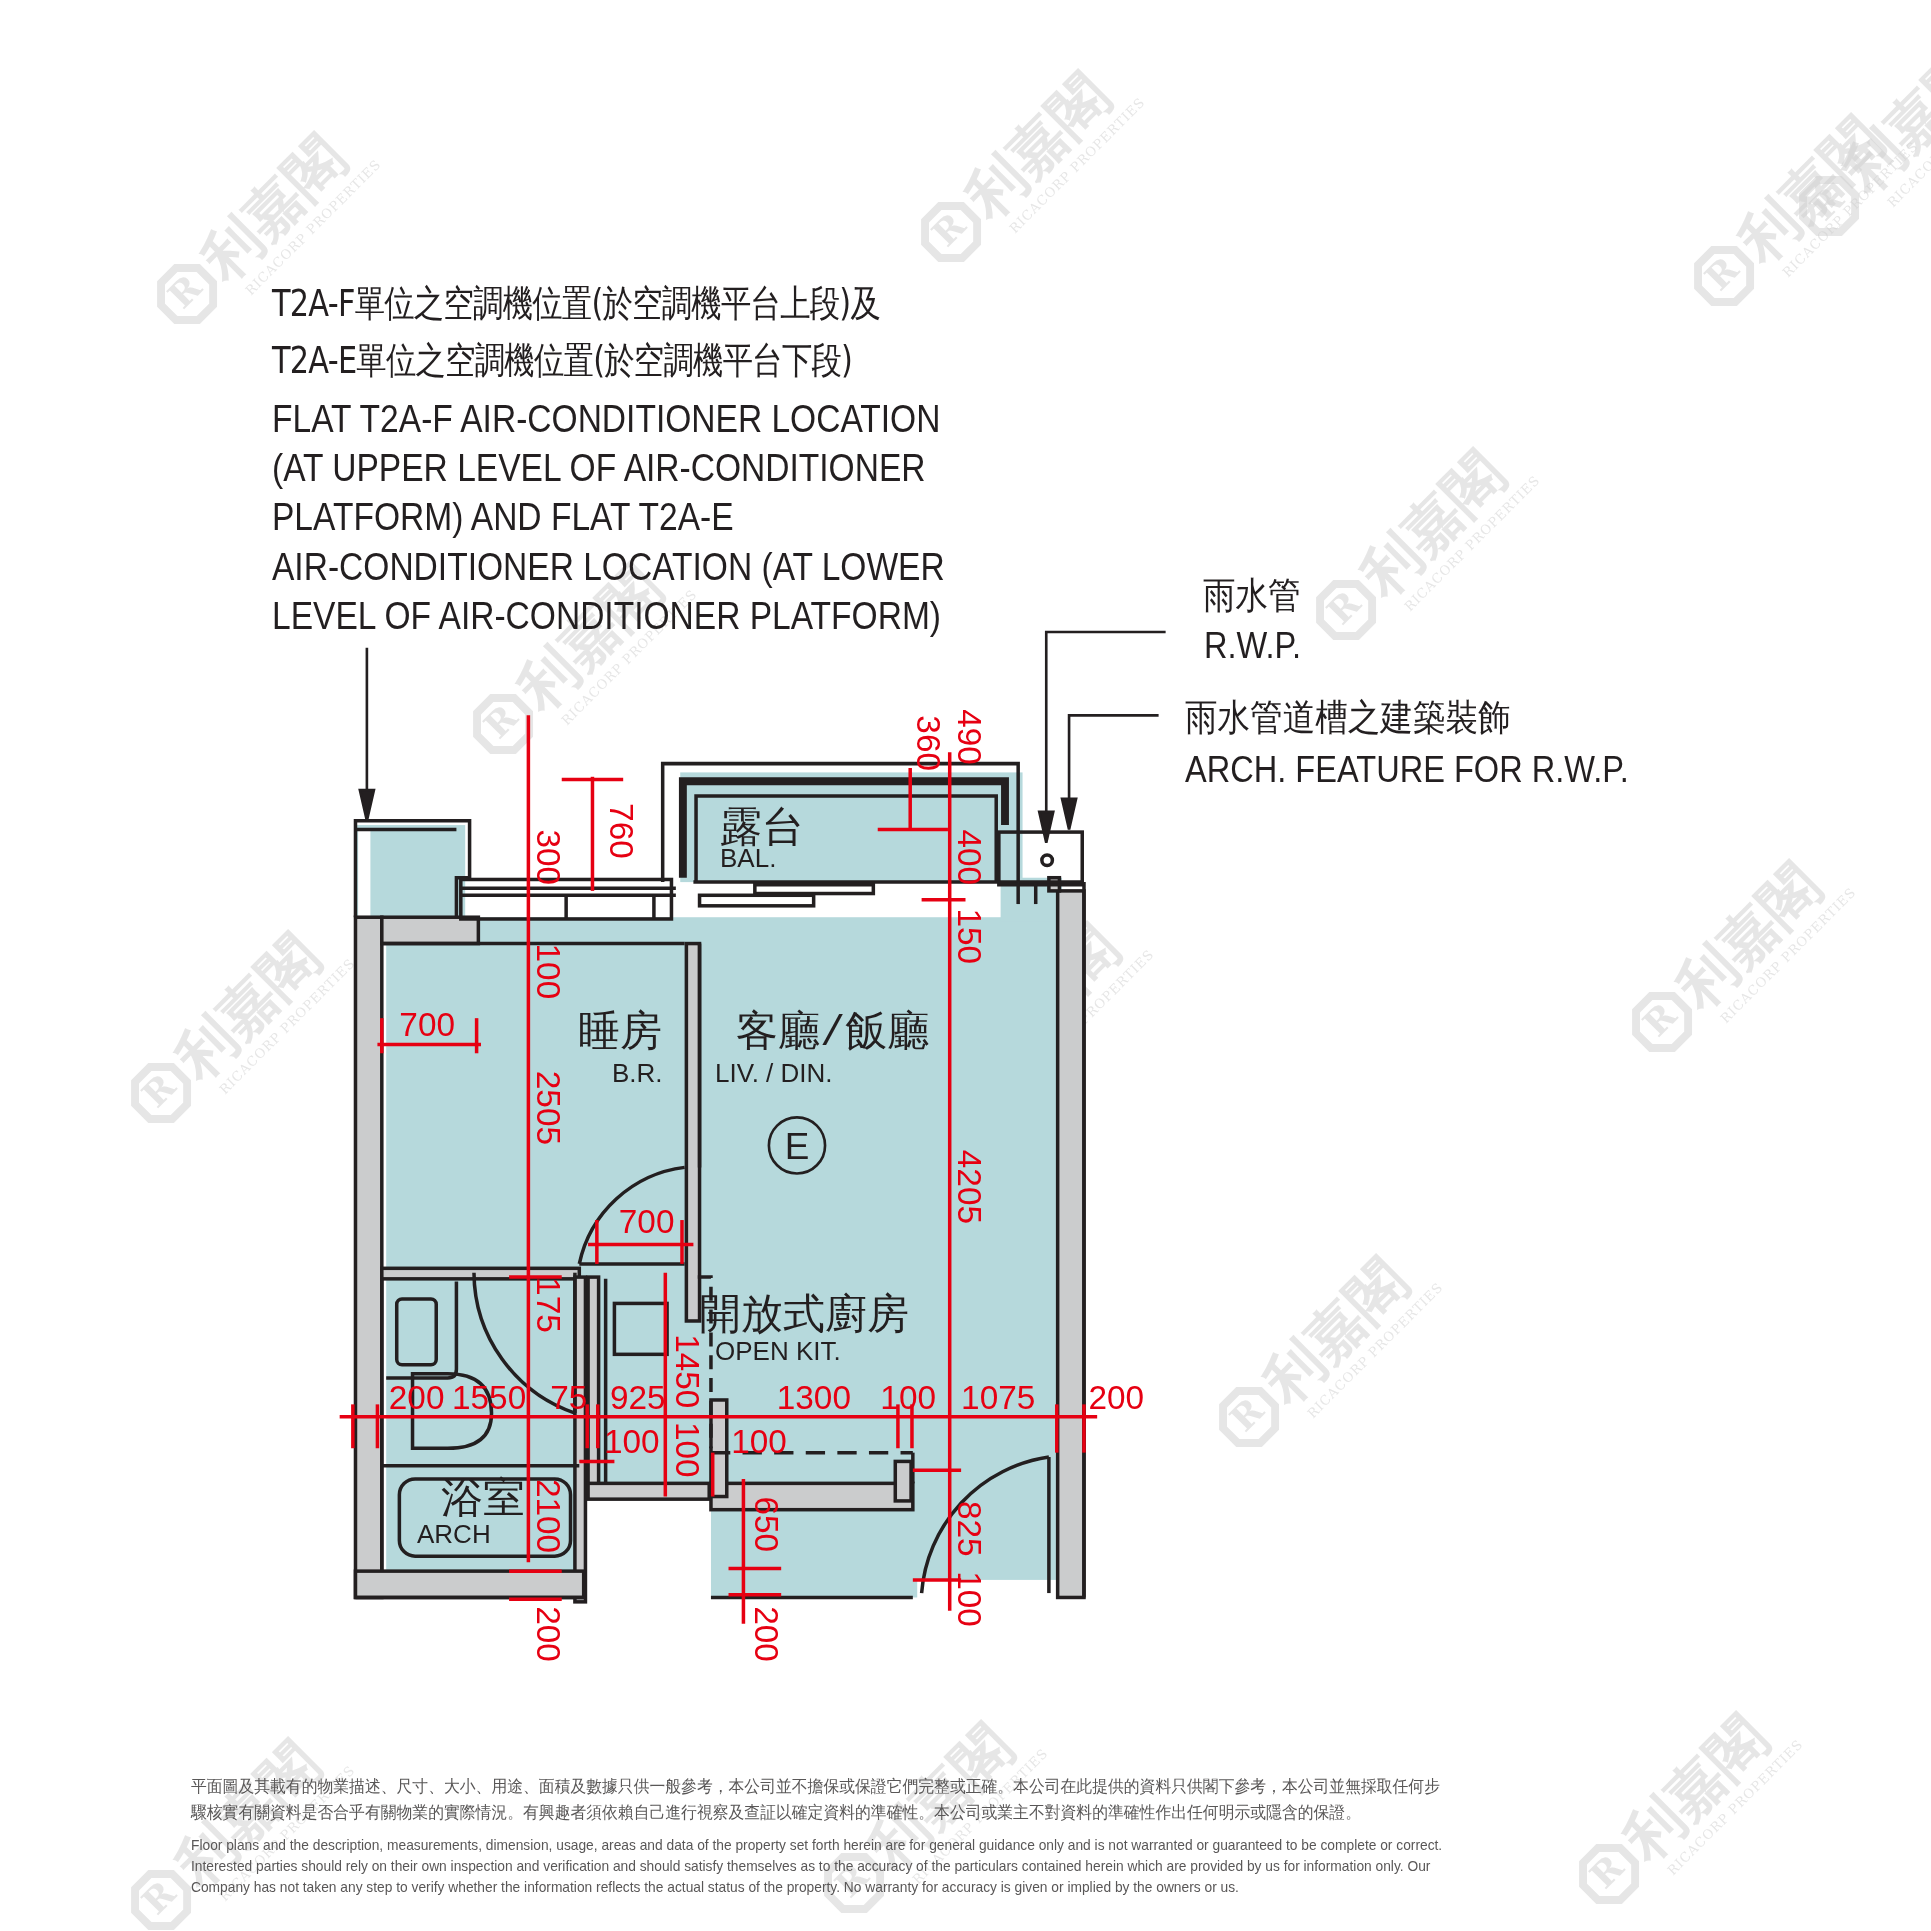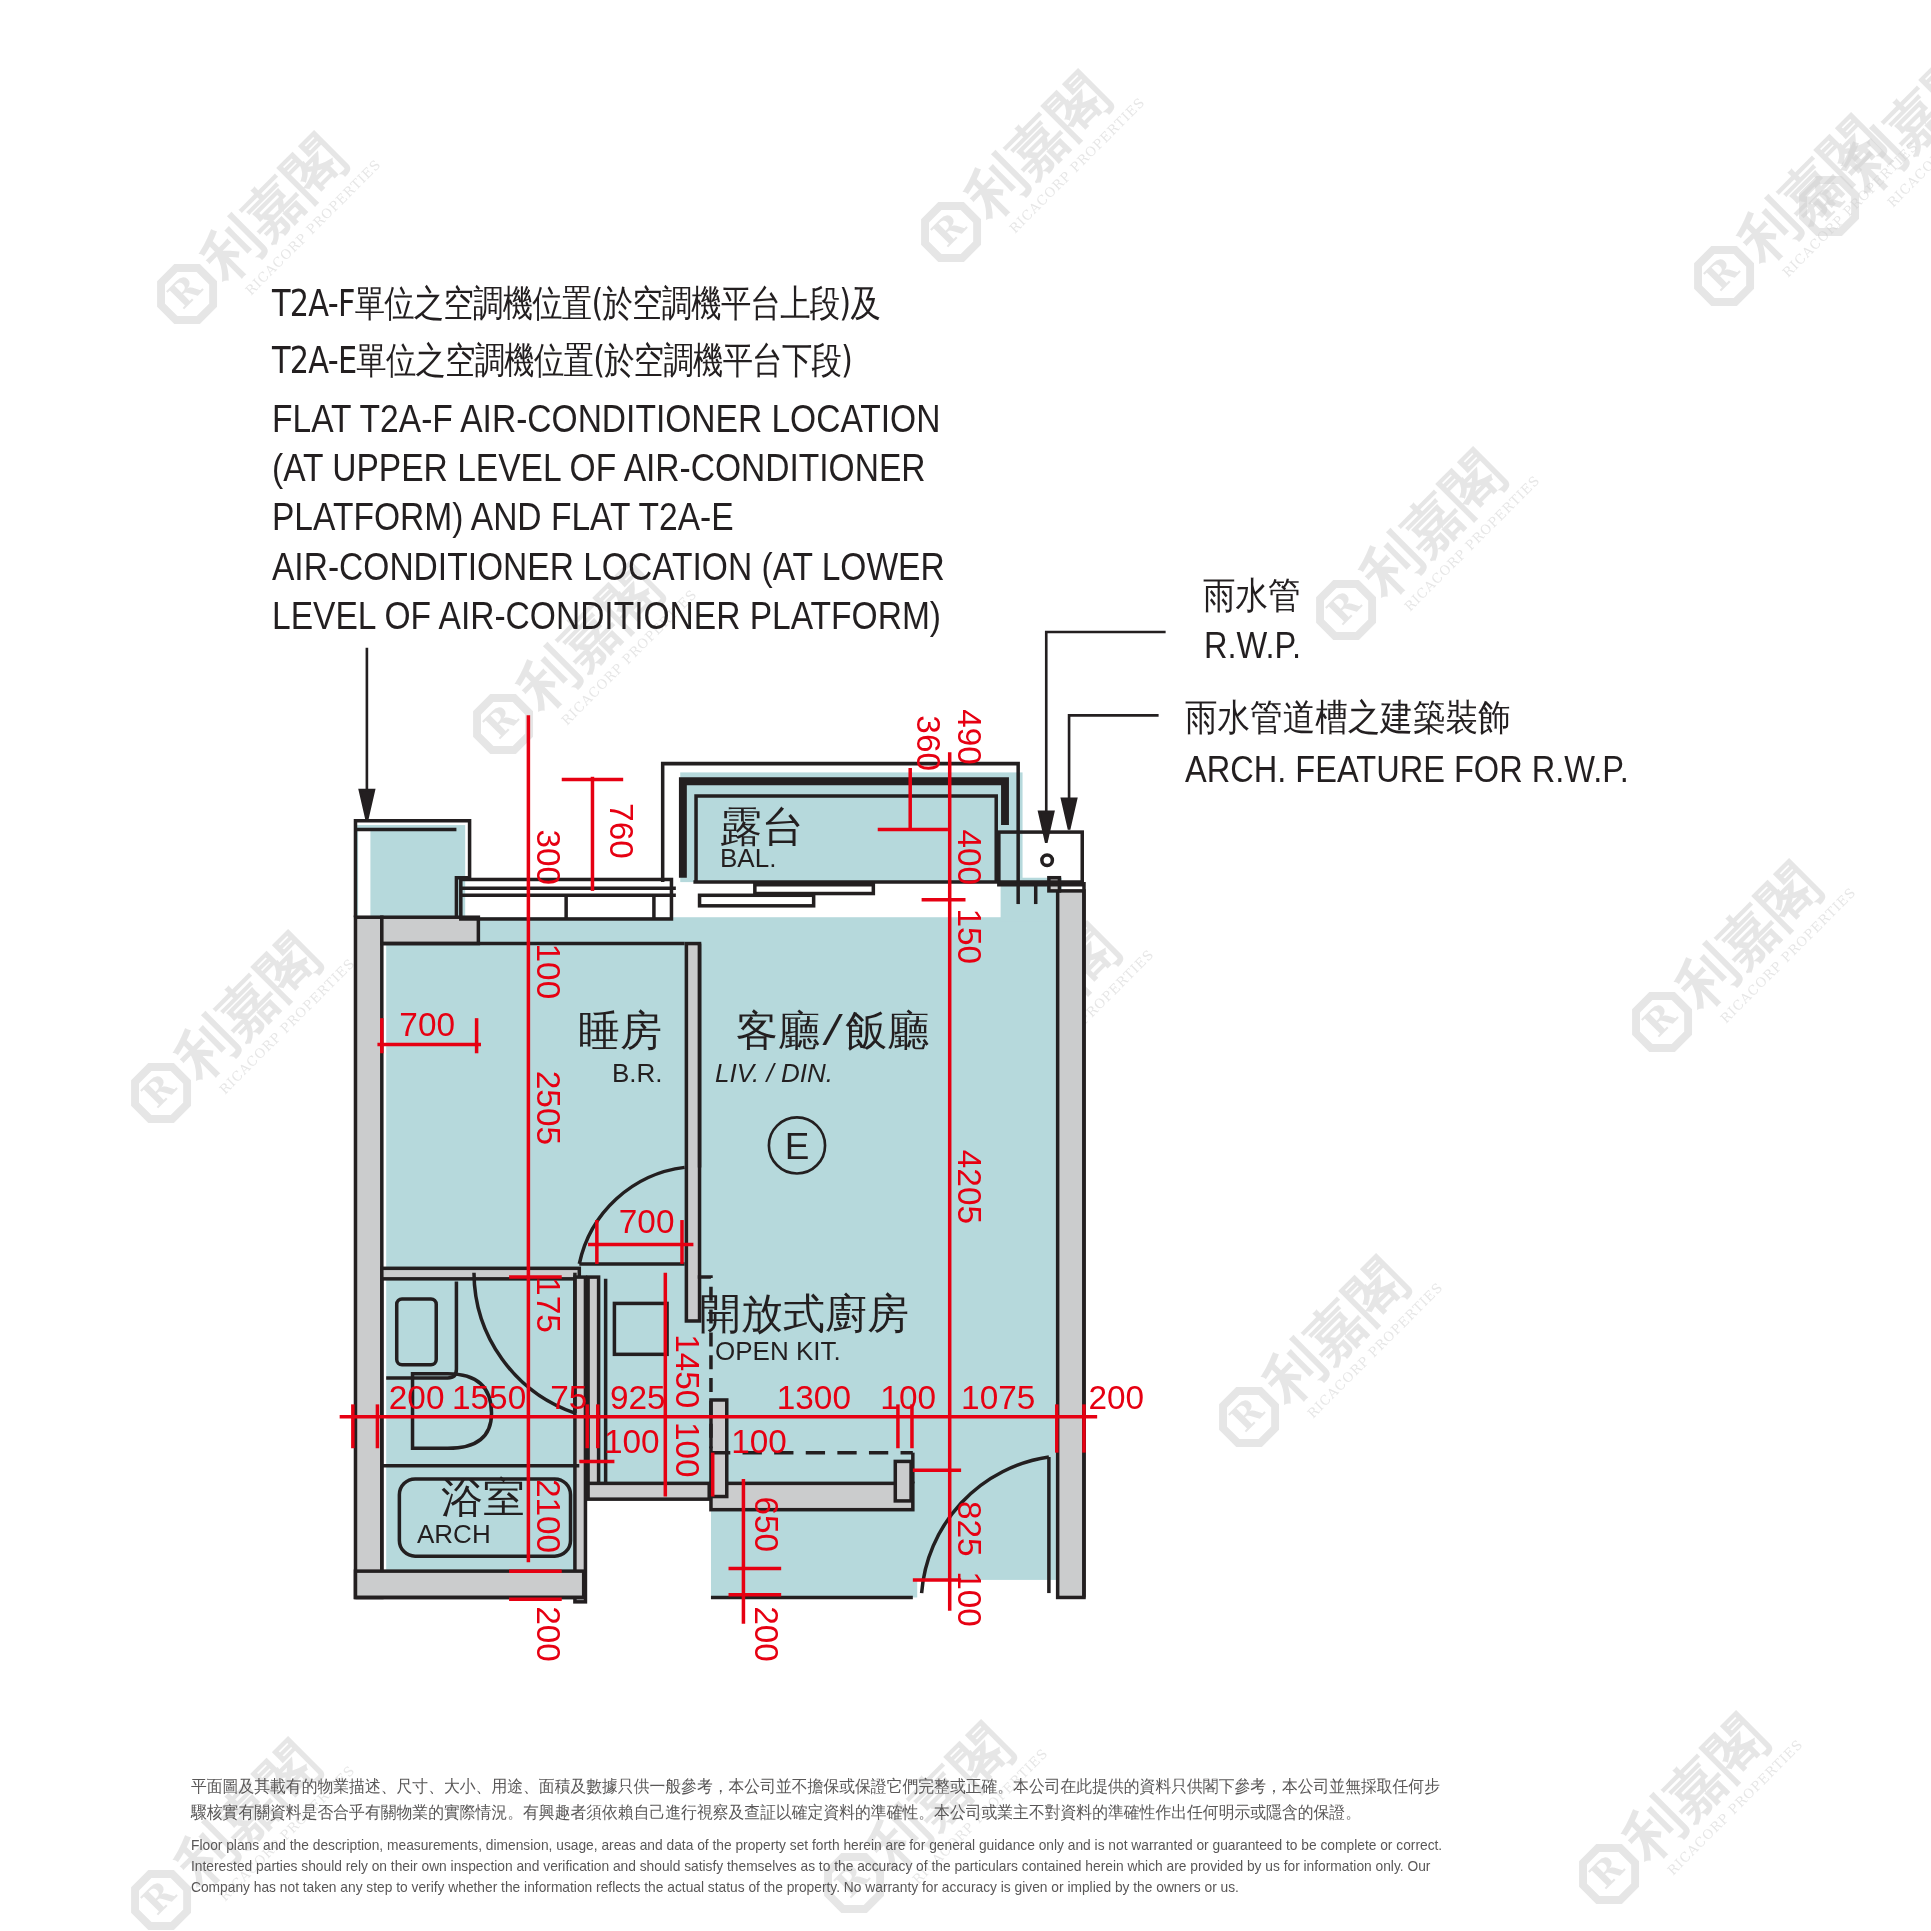--- a/index.html
+++ b/index.html
@@ -315,21 +315,21 @@
 <div class="lbl rwp" style="left:1203px; top:571px; font-family:'DejaVu Sans', sans-serif;">雨水管</div>
 <div class="lbl rwp" style="left:1204px; top:625px;">R.W.P.</div>
 <div class="lbl rwp" style="left:1185px; top:693px; font-family:'DejaVu Sans', sans-serif;">雨水管道槽之建築裝飾</div>
 <div class="lbl rwp" style="left:1185px; top:749px;">ARCH. FEATURE FOR R.W.P.</div>
 
 <div class="lbl room-zh" style="left:720px; top:799px;">露台</div>
 <div class="lbl room" style="left:720px; top:843px;">BAL.</div>
 <div class="lbl room-zh" style="left:578px; top:1003px;">睡房</div>
 <div class="lbl room" style="left:612px; top:1058px;">B.R.</div>
 <div class="lbl room-zh" style="left:736px; top:1003px;">客廳/飯廳</div>
-<div class="lbl room" style="left:715px; top:1058px;font-style:italic;">LIV. / DIN.</div>
+<div class="lbl room" style="left:715px; top:1058px;">LIV. / DIN.</div>
 <div class="lbl room-zh" style="left:699px; top:1286px;">開放式廚房</div>
 <div class="lbl room" style="left:715px; top:1336px;text-align:right;">OPEN KIT.</div>
 <div class="lbl room-zh" style="left:441px; top:1470px;">浴室</div>
 <div class="lbl room" style="left:417px; top:1519px;">ARCH</div>
 
 <div class="disc disc-zh" style="top:1775px;">平面圖及其載有的物業描述、尺寸、大小、用途、面積及數據只供一般參考，本公司並不擔保或保證它們完整或正確。本公司在此提供的資料只供閣下參考，本公司並無採取任何步</div>
 <div class="disc disc-zh" style="top:1801px;">驟核實有關資料是否合乎有關物業的實際情況。有興趣者須依賴自己進行視察及查証以確定資料的準確性。本公司或業主不對資料的準確性作出任何明示或隱含的保證。</div>
 <div class="disc disc-en" style="top:1837px;">Floor plans and the description, measurements, dimension, usage, areas and data of the property set forth herein are for general guidance only and is not warranted or guaranteed to be complete or correct.</div>
 <div class="disc disc-en" style="top:1858px;">Interested parties should rely on their own inspection and verification and should satisfy themselves as to the accuracy of the particulars contained herein which are provided by us for information only.  Our</div>
 <div class="disc disc-en" style="top:1879px;">Company has not taken any step to verify whether the information reflects the actual status of the property.  No warranty for accuracy is given or implied by the owners or us.</div>

